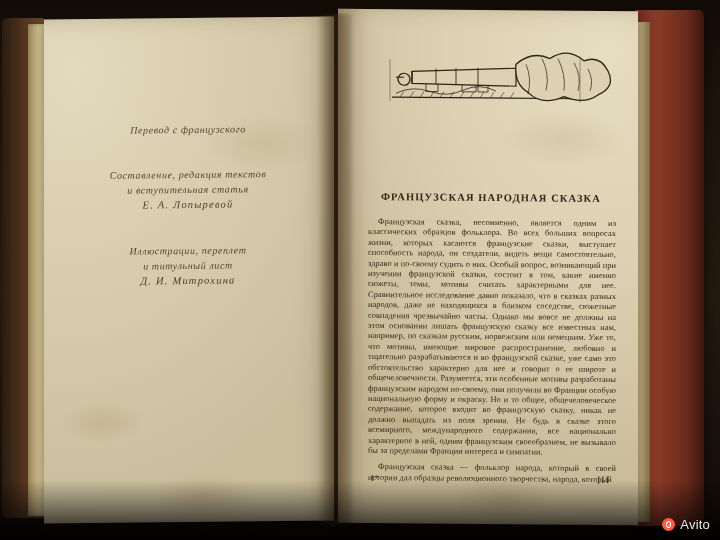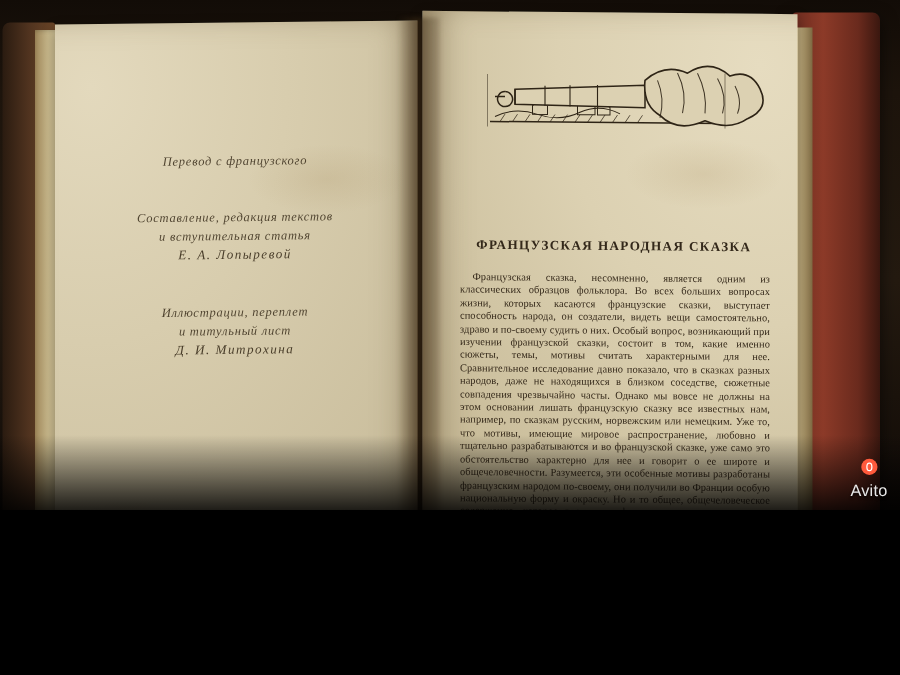--- a/index.html
+++ b/index.html
@@ -3,21 +3,21 @@
 <meta charset="utf-8">
 <style>
   html, body {
     margin: 0;
     padding: 0;
     background: #000;
   }
   #scene {
     position: relative;
     width: 720px;
-    height: 408px;
+    height: 540px;
     overflow: hidden;
     background: #4d7c0f;
     font-family: "Liberation Serif", serif;
   }
 
   
   .backdrop {
     position: absolute;
     inset: 0;
     background:
@@ -207,21 +207,20 @@
     right: 10px;
     bottom: 8px;
     display: flex;
     align-items: center;
     gap: 5px;
     color: #e8e8e8;
     font-family: "Liberation Sans", sans-serif;
     font-size: 13px;
     letter-spacing: 0.2px;
     text-shadow: 0 1px 2px rgba(0,0,0,0.8);
-    flex-direction: column;
   }
   .wm-dot {
     width: 13px; height: 13px;
     border-radius: 50%;
     background: #ff5a3c;
     position: relative;
   }
   .wm-dot::after {
     content: "";
     position: absolute;

